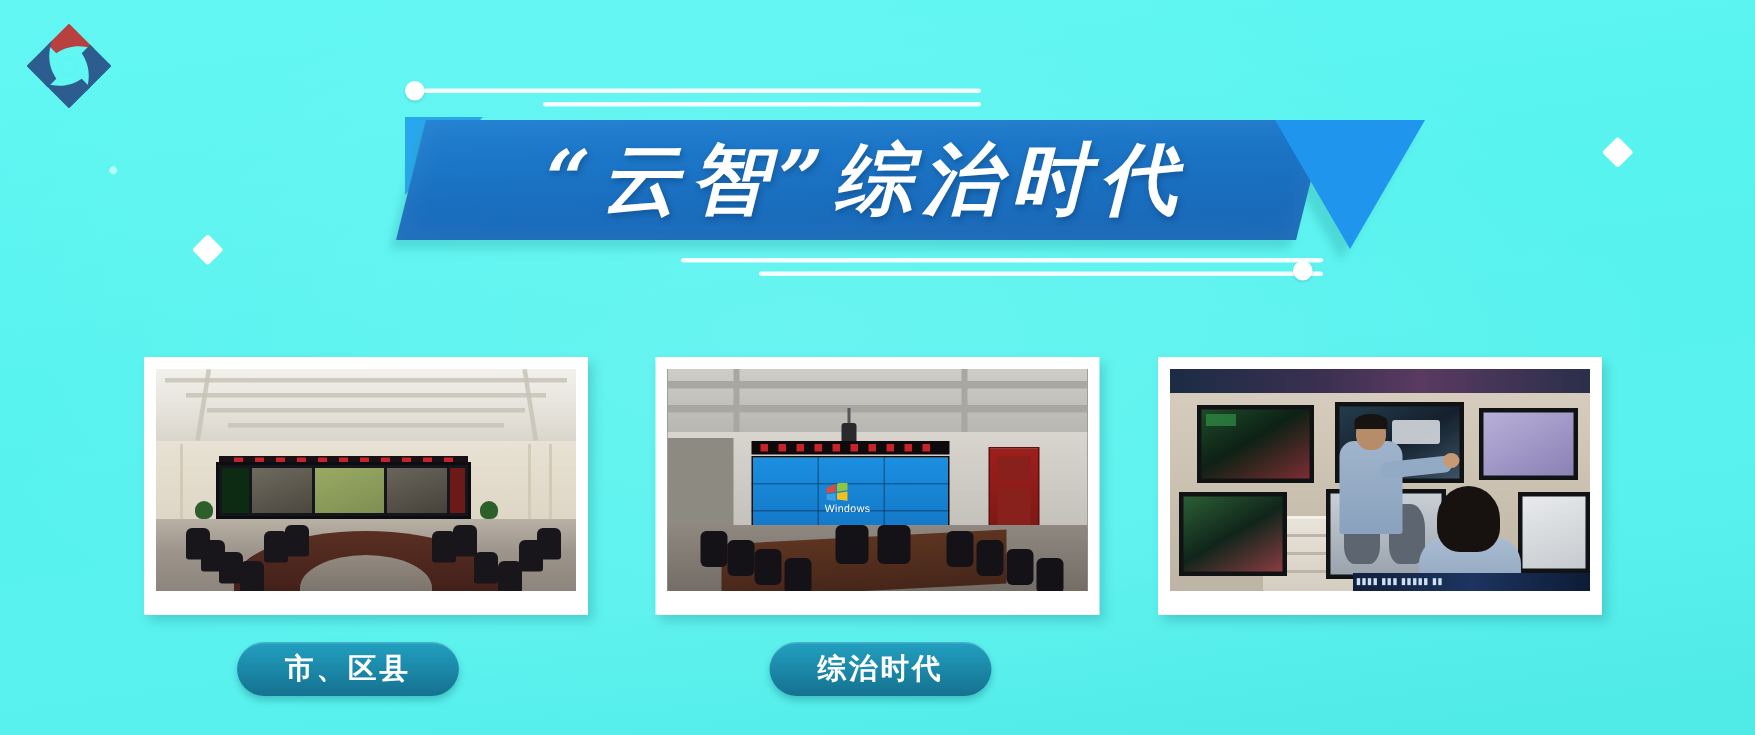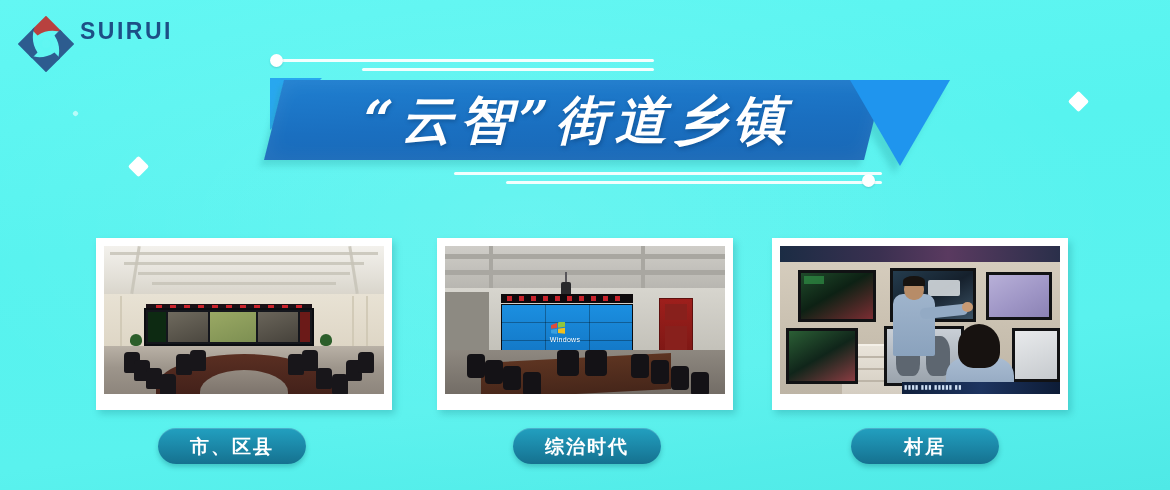--- a/index.html
+++ b/index.html
@@ -376,40 +376,39 @@
         <g transform="rotate(45 28 28)">
           <path d="M8 8 H32 C24 12 18 18 16 28 H8 Z" fill="#b8413f"></path>
           <path d="M48 8 V32 C44 24 38 18 28 16 V8 Z" fill="#2d5c8f"></path>
           <path d="M48 48 H24 C32 44 38 38 40 28 H48 Z" fill="#2d5c8f"></path>
           <path d="M8 48 V24 C12 32 18 38 28 40 V48 Z" fill="#2d5c8f"></path>
         </g>
         <circle cx="28" cy="28" r="5.5" fill="none" stroke="#5ef6f2" stroke-width="2"></circle>
       </svg>
     </div>
     <div class="logo-text">
-      <div class="logo-en">SUIRUI</div>
     </div>
   </div>
 
   <div class="diamond d1"></div>
   <div class="diamond d2"></div>
   <div class="diamond d3"></div>
 
   <div class="banner-wrap">
     <div class="rule top-a"></div>
     <div class="rule top-b"></div>
     <div class="dot top-dot"></div>
 
     <div class="tri-left"></div>
     <div class="tri-right-shadow"></div>
     <div class="bar-shadow"></div>
     <div class="bar-main"></div>
     <div class="tri-right"></div>
 
-    <div class="banner-title">“云智”街道乡镇</div>
+    <div class="banner-title">“云智”综治时代</div>
 
     <div class="rule bot-a"></div>
     <div class="rule bot-b"></div>
     <div class="dot bot-dot"></div>
   </div>
 
   <div class="cards">
 
     <div class="card c1">
       <div class="photo">
@@ -557,15 +556,14 @@
         <div class="p3-back-head"></div>
 
         <div class="p3-botbar"></div>
         <div class="p3-botbar-txt">▮▮▮▮ ▮▮▮ ▮▮▮▮▮ ▮▮</div>
       </div>
     </div>
   </div>
 
   <div class="pill l1">市、区县</div>
   <div class="pill l2">综治时代</div>
-  <div class="pill l3">村居</div>
 
 </div>
 
 </body></html>

